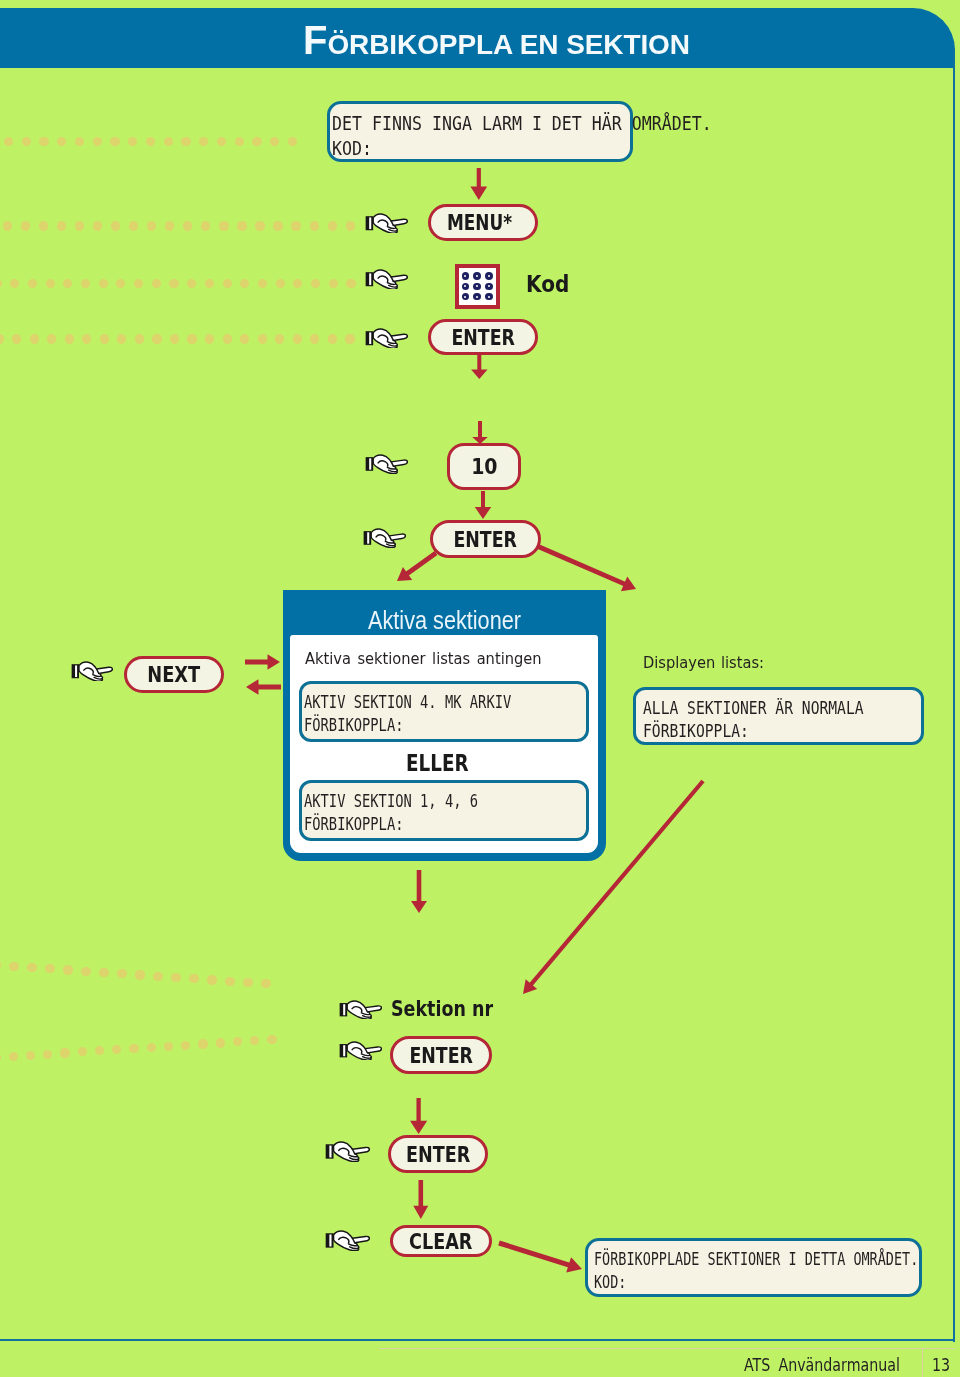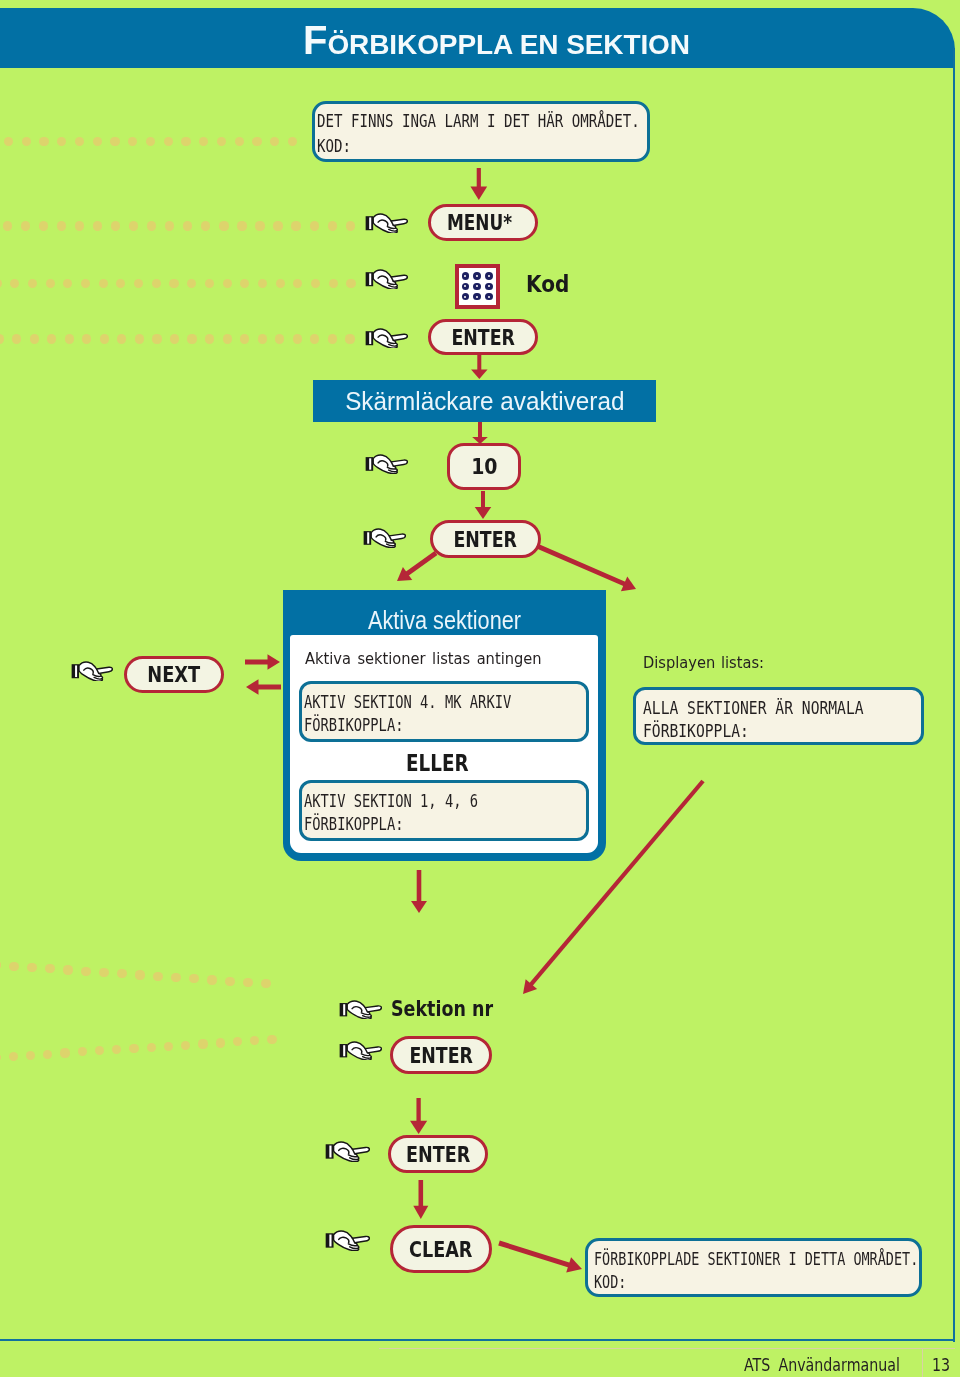--- a/index.html
+++ b/index.html
@@ -47,21 +47,21 @@
   .panel .inner{position:absolute;background:#ffffff;}
 
   
   .bluebar{position:absolute;background:#0270a4;display:flex;align-items:center;justify-content:center;}
   .bluebar span{color:#eaf5fb;font-size:26.4px;display:inline-block;transform:scaleX(0.92);}
 
   svg.ov{position:absolute;left:0;top:0;width:960px;height:1377px;pointer-events:none;overflow:visible;}
   .txt{position:absolute;white-space:nowrap;}
 
   
-  #lcdTop{left:312px;top:101px;width:338px;height:61px;font-size:17px;}
+  #lcdTop{left:327px;top:101px;width:306px;height:61px;font-size:20px;}
   #pillMenu{left:428px;top:204px;width:110px;height:37px;}
   #pillMenu span{font-size:22px;transform:scaleX(0.77) translateX(-5px);}
 
   #keypad{position:absolute;left:455px;top:263.5px;width:45px;height:45px;
           border:4.6px solid #b52637;background:#fff;box-sizing:border-box;}
   #kodLabel{left:526px;top:271px;font-size:22.8px;font-weight:bold;color:#1a1a1a;
             font-family:"DejaVu Sans",sans-serif;transform:scaleX(0.88);transform-origin:left top;}
 
   #pillEnter1{left:428px;top:319px;width:110px;height:36px;}
   #pillEnter1 span{font-size:22px;transform:scaleX(0.79);}
@@ -116,21 +116,21 @@
   #panelForbi .inner{left:7.5px;top:68px;width:181px;height:94px;border-radius:4px;
      border-bottom-left-radius:12px;border-bottom-right-radius:12px;}
   #sektionNr{left:391px;top:997px;font-size:20.7px;font-weight:bold;color:#1a1a1a;
              font-family:"DejaVu Sans",sans-serif;transform:scaleX(0.845);transform-origin:left top;}
   #pillEnter3{left:390px;top:1036px;width:102px;height:38px;}
   #pillEnter3 span{font-size:22px;transform:scaleX(0.79);}
 
   
   #pillEnter4{left:388px;top:1135px;width:100px;height:38px;}
   #pillEnter4 span{font-size:22px;transform:scaleX(0.80);}
-  #pillClear{left:390px;top:1225px;width:102px;height:48px;text-align:right;}
+  #pillClear{left:390px;top:1225px;width:102px;height:32px;text-align:right;}
   #pillClear span{font-size:21.5px;transform:scaleX(0.82);}
   #lcdTail{left:585px;top:1238px;width:337px;height:59px;font-size:17px;}
   #lcdTail .ln{left:5.5px;}
 
   .hand{position:absolute;}
 </style>
 </head>
 <body>
 
 <div id="page">
@@ -327,23 +327,20 @@
       <div style="position:absolute;left:26.3px;top:25.200000000000003px;width:7.8px;height:7.8px;border-radius:50%;background:#1c1f60;">
         <div style="position:absolute;left:2.9px;top:2.9px;width:2px;height:2px;border-radius:50%;background:#fff;"></div>
       </div>
     </div>
   <div class="txt" id="kodLabel">Kod</div>
 
   <div class="pill" id="pillEnter1">
       <span>ENTER</span>
     </div>
 
-  <div class="bluebar" id="barScreensaver">
-      <span>Skärmläckare avaktiverad</span>
-    </div>
 
   <div class="pill" id="pillTen">
       <span>10</span>
     </div>
 
   <div class="pill" id="pillEnter2">
       <span>ENTER</span>
     </div>
 
   <div class="pill" id="pillNext">

